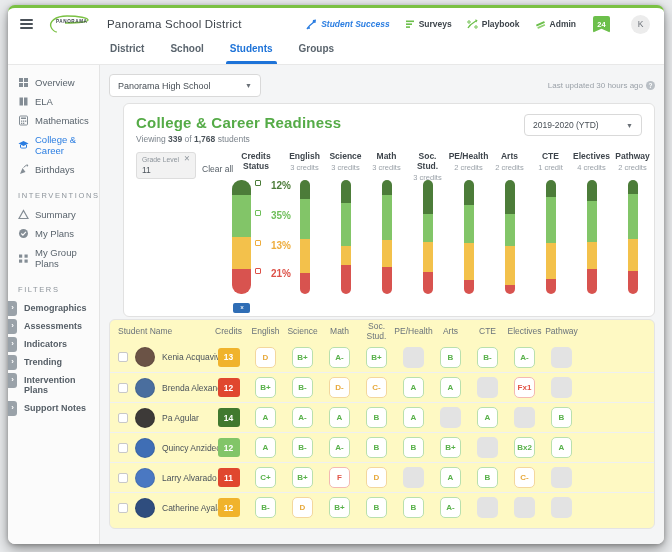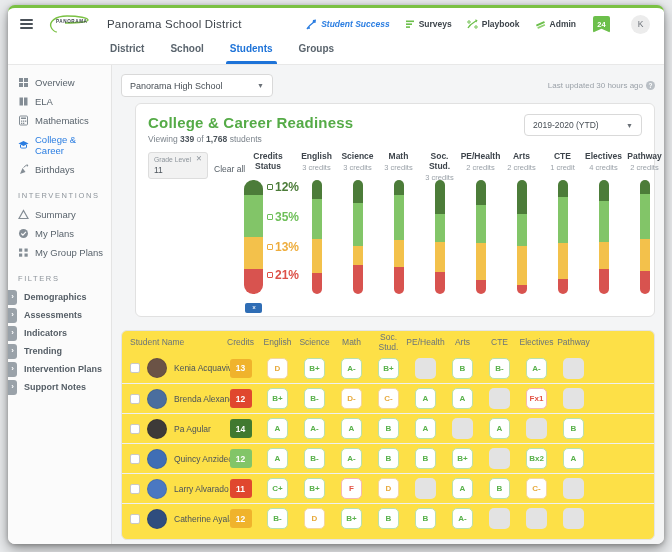--- a/index.html
+++ b/index.html
@@ -28,21 +28,21 @@
     font-size:8.5px; display:flex; align-items:center; justify-content:center; cursor:pointer; }
 
   
   .tabs { height:25px; display:flex; gap:26px; padding-left:102px; border-bottom:1px solid #e8e8e8; }
   .tab { font-size:10px; font-weight:bold; color:#5a646d; display:flex; align-items:flex-start; padding-top:3px; position:relative; cursor:pointer; }
   .tab.active { color:#1e73d8; }
   .tab.active::after { content:""; position:absolute; left:-4px; right:-4px; bottom:0; height:3px; background:#1e73d8; border-radius:2px 2px 0 0; }
 
   
   .bdy { flex:1; display:flex; min-height:0; }
-  .sidebar { width:104px; background:#fbfbfb; border-right:1px solid #e4e4e4; padding-top:8px; flex-shrink:0; }
+  .sidebar { width:92px; background:#fbfbfb; border-right:1px solid #e4e4e4; padding-top:8px; flex-shrink:0; }
   .snav { display:flex; align-items:center; gap:6px; padding:4px 6px 4px 10px; font-size:9.5px; color:#5a646d; cursor:pointer; }
   .snav svg { flex-shrink:0; color:#848d95; }
   .snav.active { color:#2a7de1; } .snav.active svg { color:#2a7de1; }
   .ssec { padding:12px 10px 5px; font-size:7.5px; letter-spacing:1.6px; color:#8d949b; }
   .sfilter { position:relative; padding:4px 4px 4px 16px; font-size:9px; font-weight:bold; color:#555e66; cursor:pointer; }
   .sfilter::before { content:"\203A"; position:absolute; left:0; top:2px; width:9px; height:15px; background:#9aa2a9;
     border-radius:0 3px 3px 0; color:#fff; font-size:8px; line-height:14px; text-align:center; }
 
   .main { flex:1; background:#f4f5f6; padding:9px 9px 0; min-width:0; }
 
@@ -73,27 +73,27 @@
 
   .chart-col { width:41px; display:flex; flex-direction:column; align-items:center; }
   .chart-col.credits { width:56px; }
   .col-h { text-align:center; height:24px; }
   .col-label { font-size:8.5px; font-weight:bold; color:#3e454c; line-height:1.15; white-space:pre-line; }
   .col-sub { font-size:7.5px; color:#9aa1a8; margin-top:1px; }
   .barwrap { height:120px; margin-top:4px; position:relative; width:100%; display:flex; justify-content:center; }
   .bar { width:10px; height:114px; border-radius:6px; overflow:hidden; display:flex; flex-direction:column; }
   .credits .bar { width:19px; border-radius:9px; position:absolute; left:4px; }
   .seg0 { background:#4c7c39; } .seg1 { background:#82c568; } .seg2 { background:#f3c14b; } .seg3 { background:#d8534f; }
-  .legend-item { position:absolute; left:27px; display:flex; align-items:center; gap:2px; font-size:12px; font-weight:bold; cursor:pointer; white-space:nowrap; }
+  .legend-item { position:absolute; left:27px; display:flex; align-items:flex-start; gap:10px; font-size:10px; font-weight:bold; cursor:pointer; white-space:nowrap; }
   .legend-box { width:6px; height:6px; border:1px solid currentColor; border-radius:1px; background:#fff; }
   .collapse-btn { position:absolute; left:5px; bottom:-13px; width:17px; height:10px; background:#2f6db5; border-radius:2px;
     color:#fff; font-size:7px; line-height:9px; text-align:center; letter-spacing:-1px; cursor:pointer; }
 
   
-  .tblcard { background:#fde047; border:1px solid #e4e4e4; border-radius:6px; margin-top:13px; padding-bottom:6px; }
+  .tblcard { background:#fef9c3; border:1px solid #e4e4e4; border-radius:6px; margin-top:2px; padding-bottom:6px; }
   .trow { display:flex; align-items:center; height:30px; }
   .trow + .trow { border-top:1px solid #eef0f1; }
   .thead { height:22px; }
   .tname-zone { width:100px; flex-shrink:0; display:flex; align-items:center; padding-left:8px; }
   .th { font-size:8.5px; color:#6a737b; }
   .tcol { width:37px; flex-shrink:0; display:flex; justify-content:center; align-items:center; text-align:center; }
   .cbx { width:10px; height:10px; border:1px solid #c8c8c8; border-radius:2px; background:#fff; flex-shrink:0; cursor:pointer; }
   .pfp { width:20px; height:20px; border-radius:50%; margin-left:7px; flex-shrink:0; border:1px solid rgba(0,0,0,.08); }
   .sname { margin-left:7px; font-size:8.5px; color:#4a525a; white-space:nowrap; cursor:pointer; }
   .cred { width:22px; height:19px; border-radius:3px; color:#fff; font-size:8.5px; font-weight:bold;

